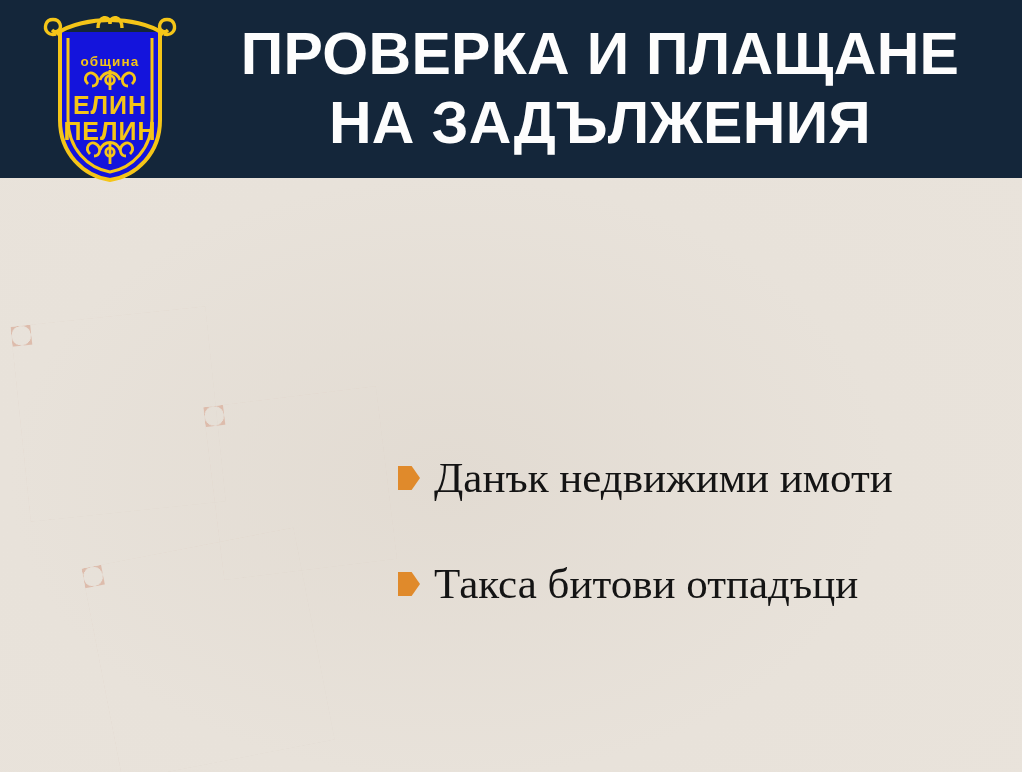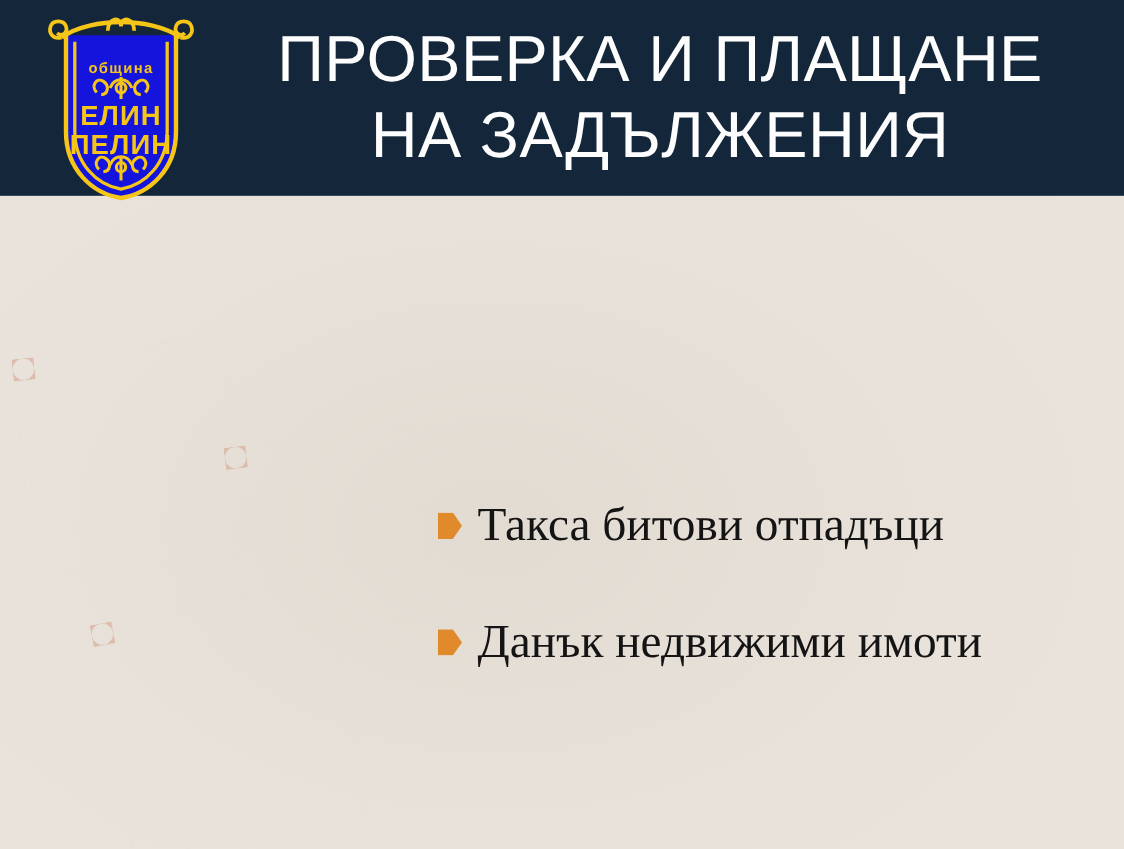--- a/index.html
+++ b/index.html
@@ -53,21 +53,21 @@
   .logo-wrap svg { display: block; }
 
   .header-title {
     position: absolute;
     left: 190px;
     top: 20px;
     width: 820px;
     text-align: center;
     color: #fdfdfd;
     font-family: "Liberation Sans", sans-serif;
-    font-weight: normal;
+    font-weight: bold;
     font-size: 59px;
     line-height: 1.17;
     letter-spacing: 0.3px;
   }
   .header-title .l2 { display: block; }
 
   
   .ribbon {
     position: absolute;
     left: 0;
@@ -336,24 +336,24 @@
           <path d="M82 93 L82 101 C82 103 84 104 86 104 L94 104 C96 104 98 103 98 101 L98 93"></path>
         </g>
       </svg>
     </div>
   </div>
 
   <div class="tax-list">
 
     <div class="tax-item">
       <span class="bullet"></span>
-      <span class="tax-label">Такса битови отпадъци</span>
+      <span class="tax-label">Данък недвижими имоти</span>
     </div>
 
     <div class="tax-item">
       <span class="bullet"></span>
-      <span class="tax-label">Данък недвижими имоти</span>
+      <span class="tax-label">Такса битови отпадъци</span>
     </div>
 
 
   </div>
 
 </div>
 
 </body></html>

